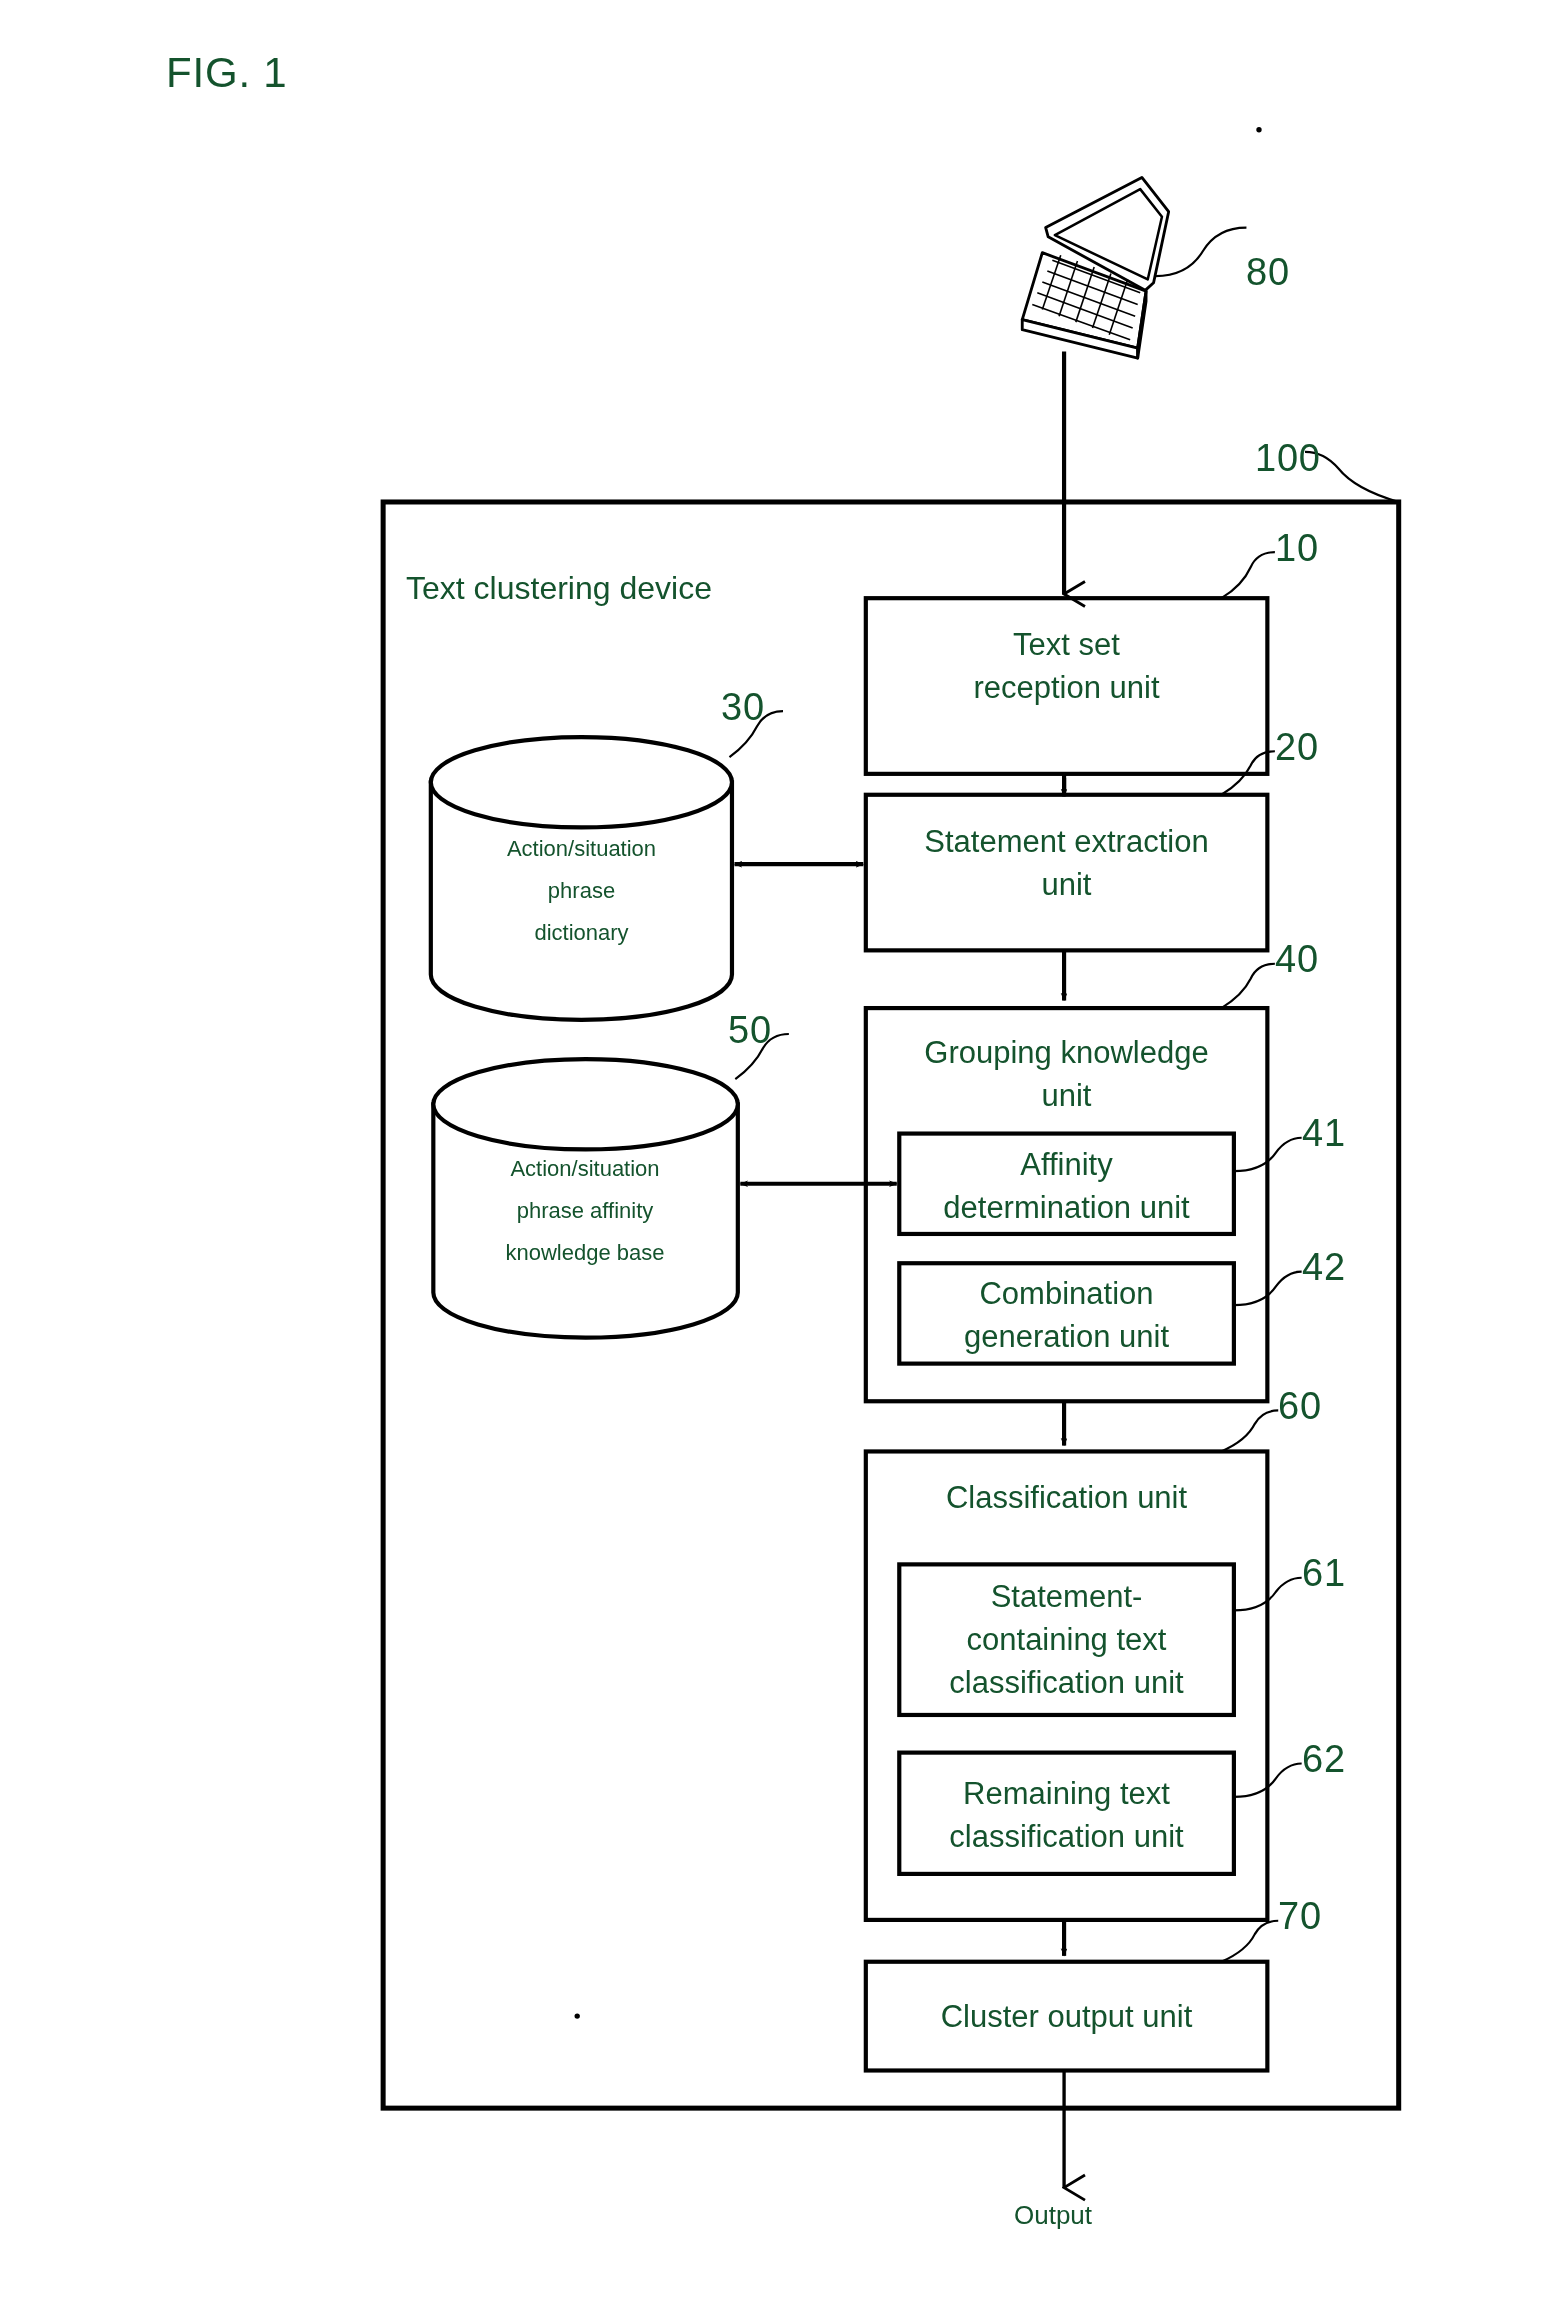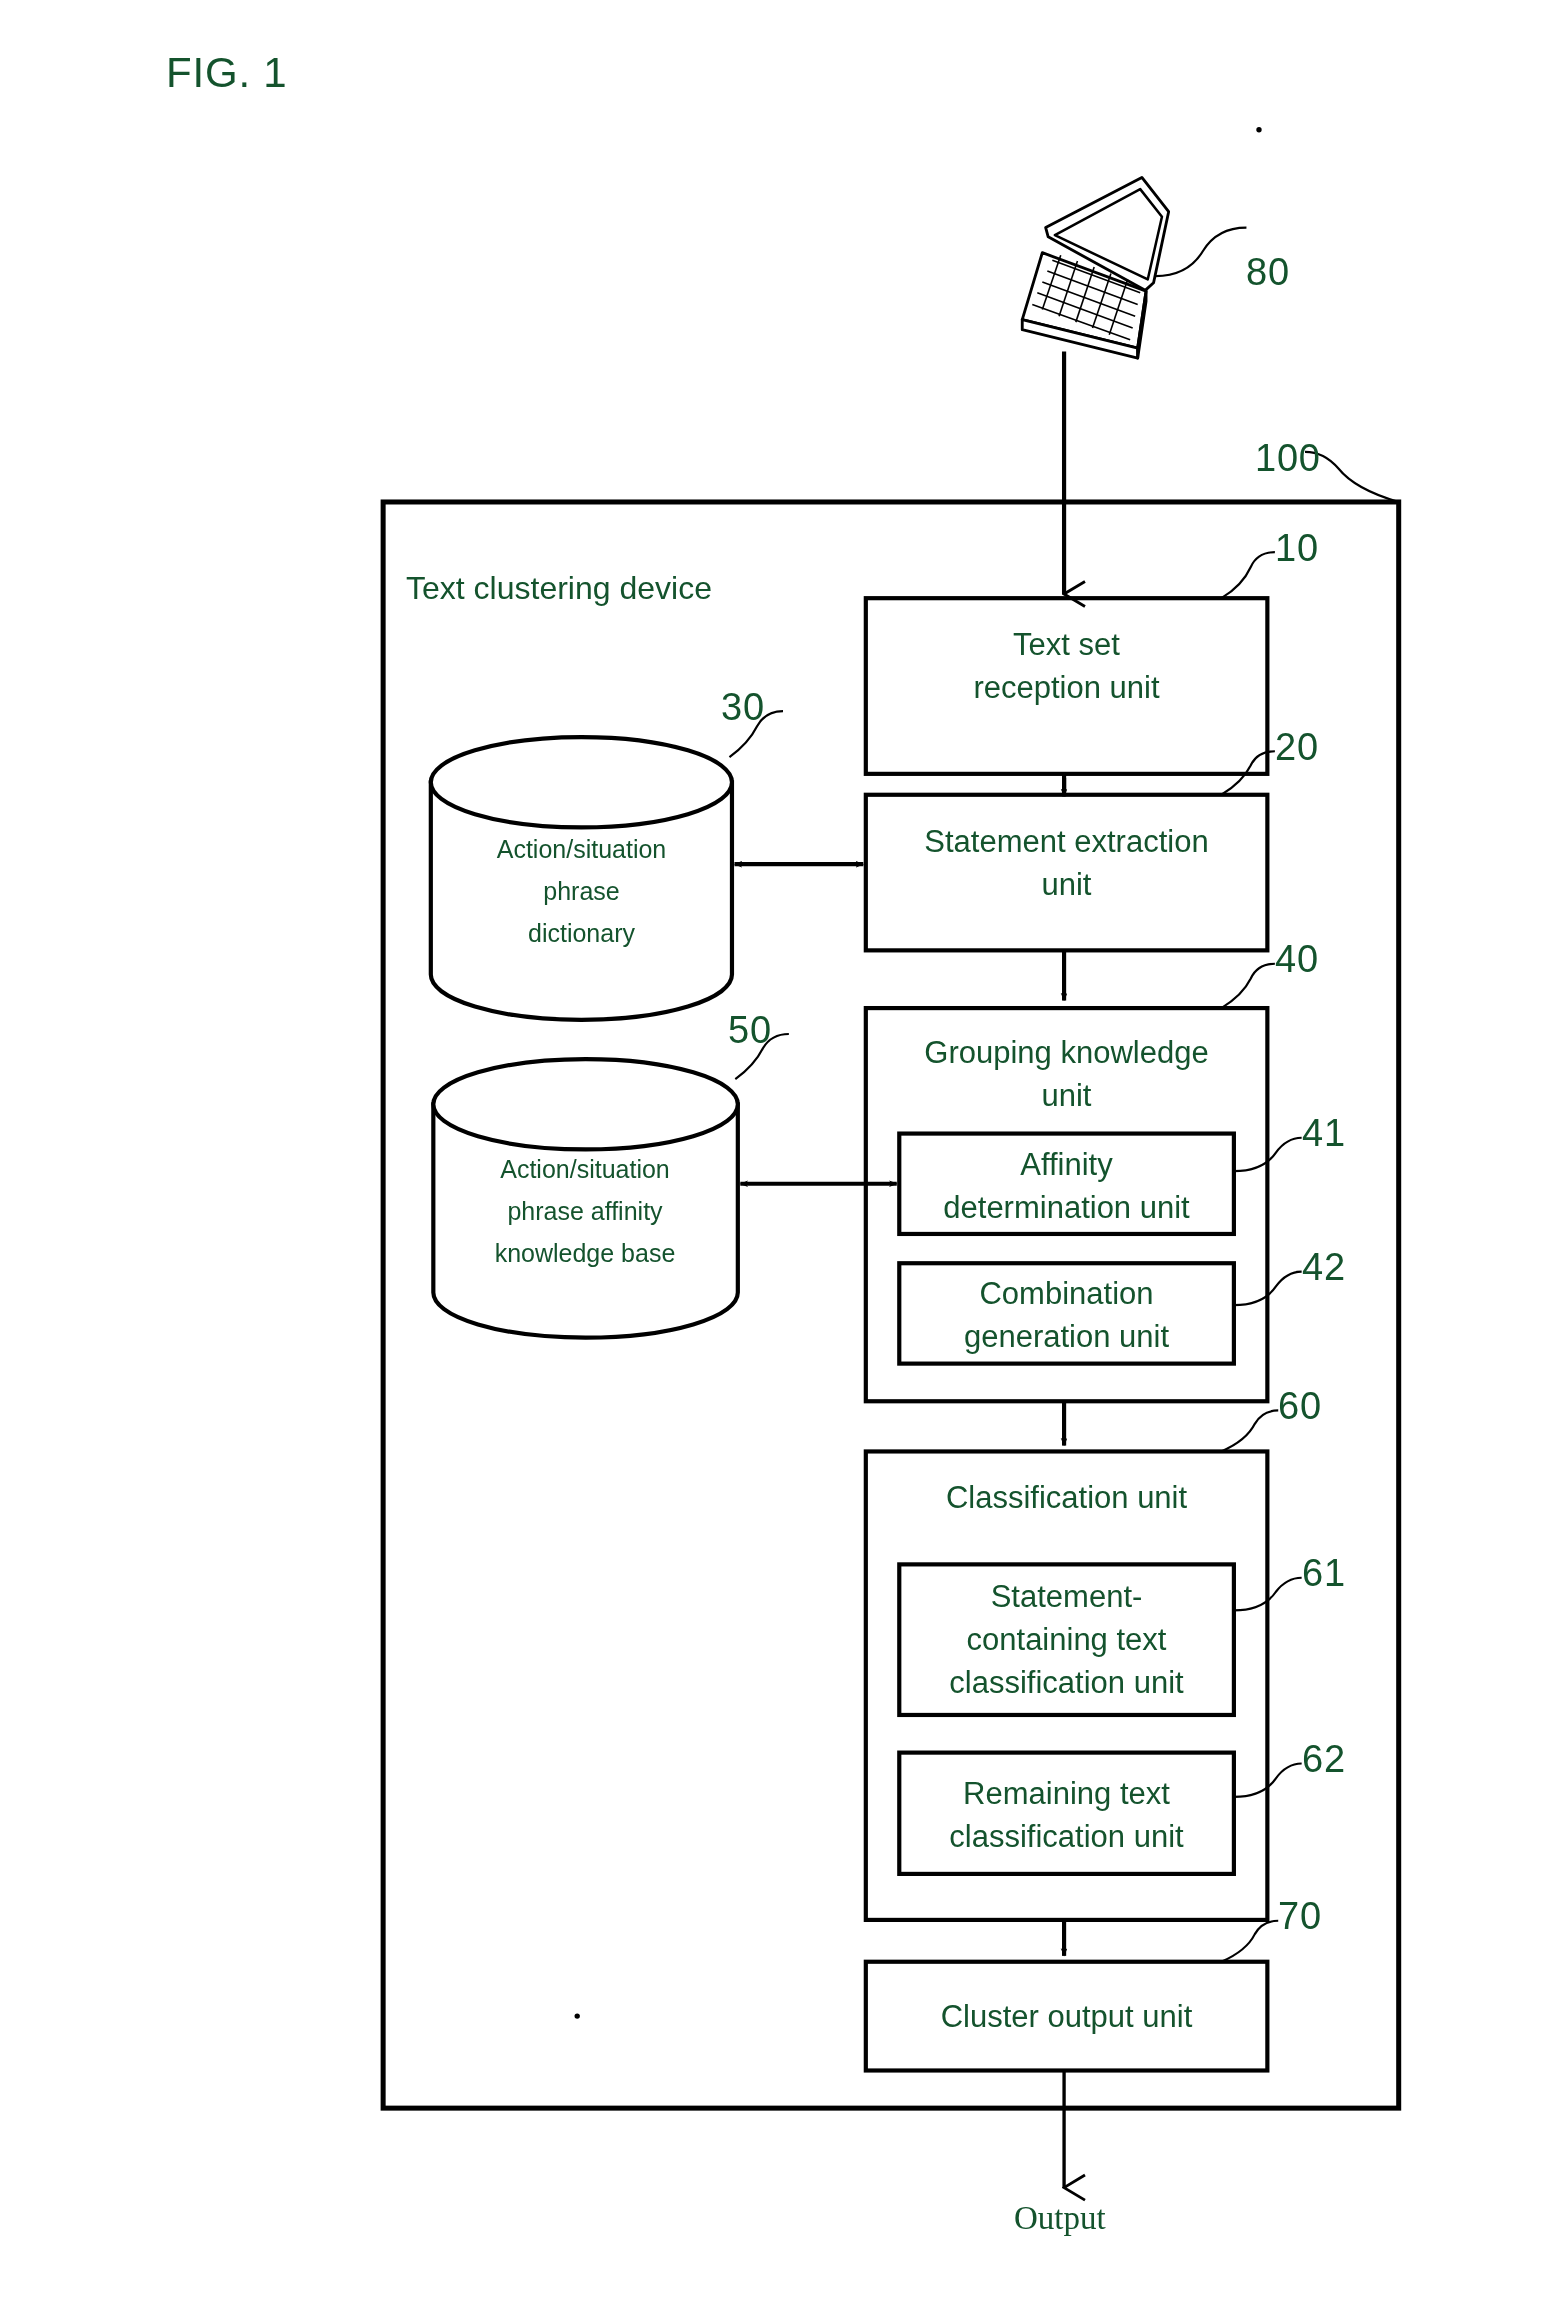--- a/index.html
+++ b/index.html
@@ -50,30 +50,30 @@
   .device-title {
     position: absolute;
     left: 406px;
     top: 570px;
     font-size: 32px;
     font-family: Liberation Sans, sans-serif;
     white-space: nowrap;
   }
   .cyl-label {
     position: absolute;
-    font-size: 25px;
+    font-size: 22px;
     line-height: 42px;
     text-align: center;
     font-family: "Liberation Sans", sans-serif;
     white-space: pre-line;
   }
   .output-label {
     position: absolute;
-    font-size: 33px;
-    font-family: Liberation Serif, serif;
+    font-size: 26px;
+    font-family: Liberation Sans, sans-serif;
     white-space: nowrap;
   }
 </style>
 </head>
 <body>
 
 <div id="page">
 
   <div class="fig-title">FIG. 1</div>
 

